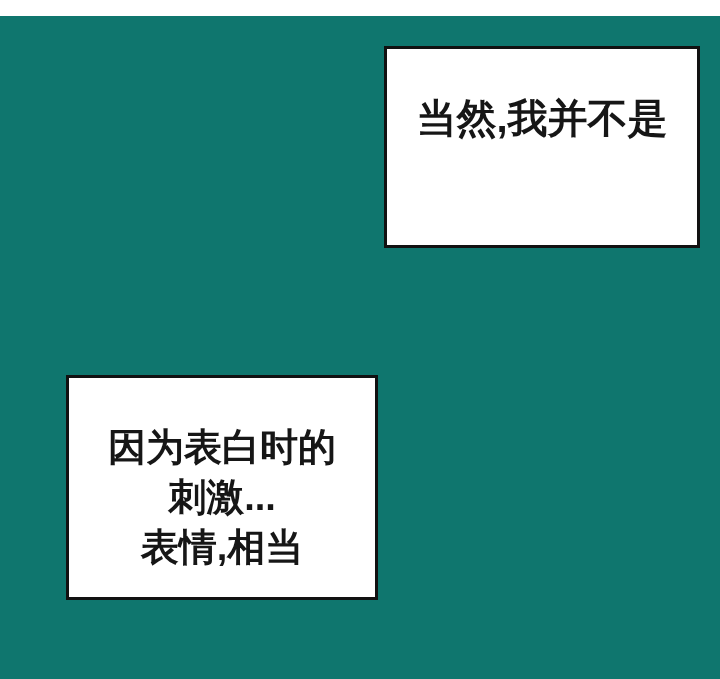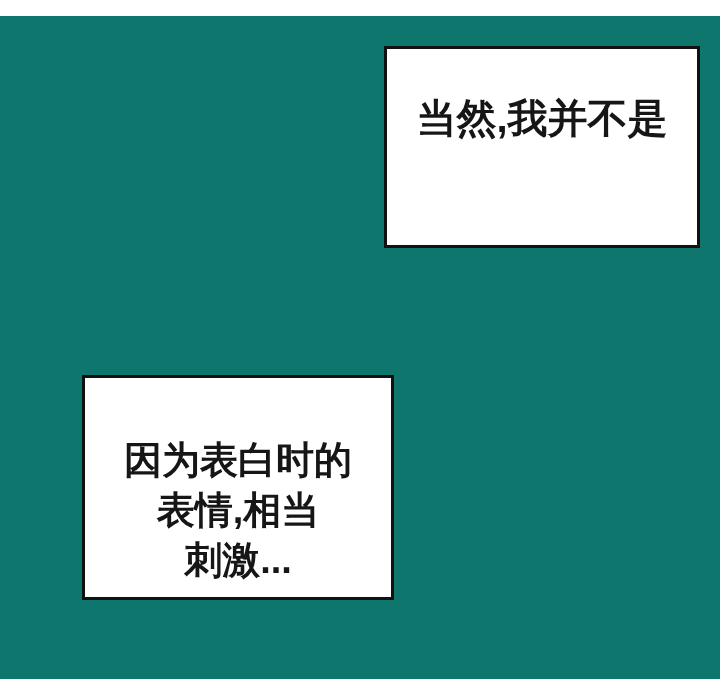--- a/index.html
+++ b/index.html
@@ -50,25 +50,24 @@
     height: 202px;
   }
   #speech-box-1 .speech-lines {
     margin-top: 44px;
     font-size: 40px;
     line-height: 50px;
   }
 
   
   #speech-box-2 {
-    left: 82px;
+    left: 66px;
     top: 359px;
     width: 312px;
     height: 225px;
-    justify-content: center;
   }
   #speech-box-2 .speech-lines {
     margin-top: 44px;
     font-size: 38px;
     line-height: 50px;
   }
 </style>
 </head>
 <body>
 
@@ -76,18 +75,18 @@
 
   <div class="speech-box" id="speech-box-1">
     <div class="speech-lines">
       <span class="speech-line">当然,我并不是</span>
     </div>
   </div>
 
   <div class="speech-box" id="speech-box-2">
     <div class="speech-lines">
       <span class="speech-line">因为表白时的</span>
+      <span class="speech-line">刺激...</span>
       <span class="speech-line">表情,相当</span>
-      <span class="speech-line">刺激...</span>
     </div>
   </div>
 
 </div>
 
 </body></html>

